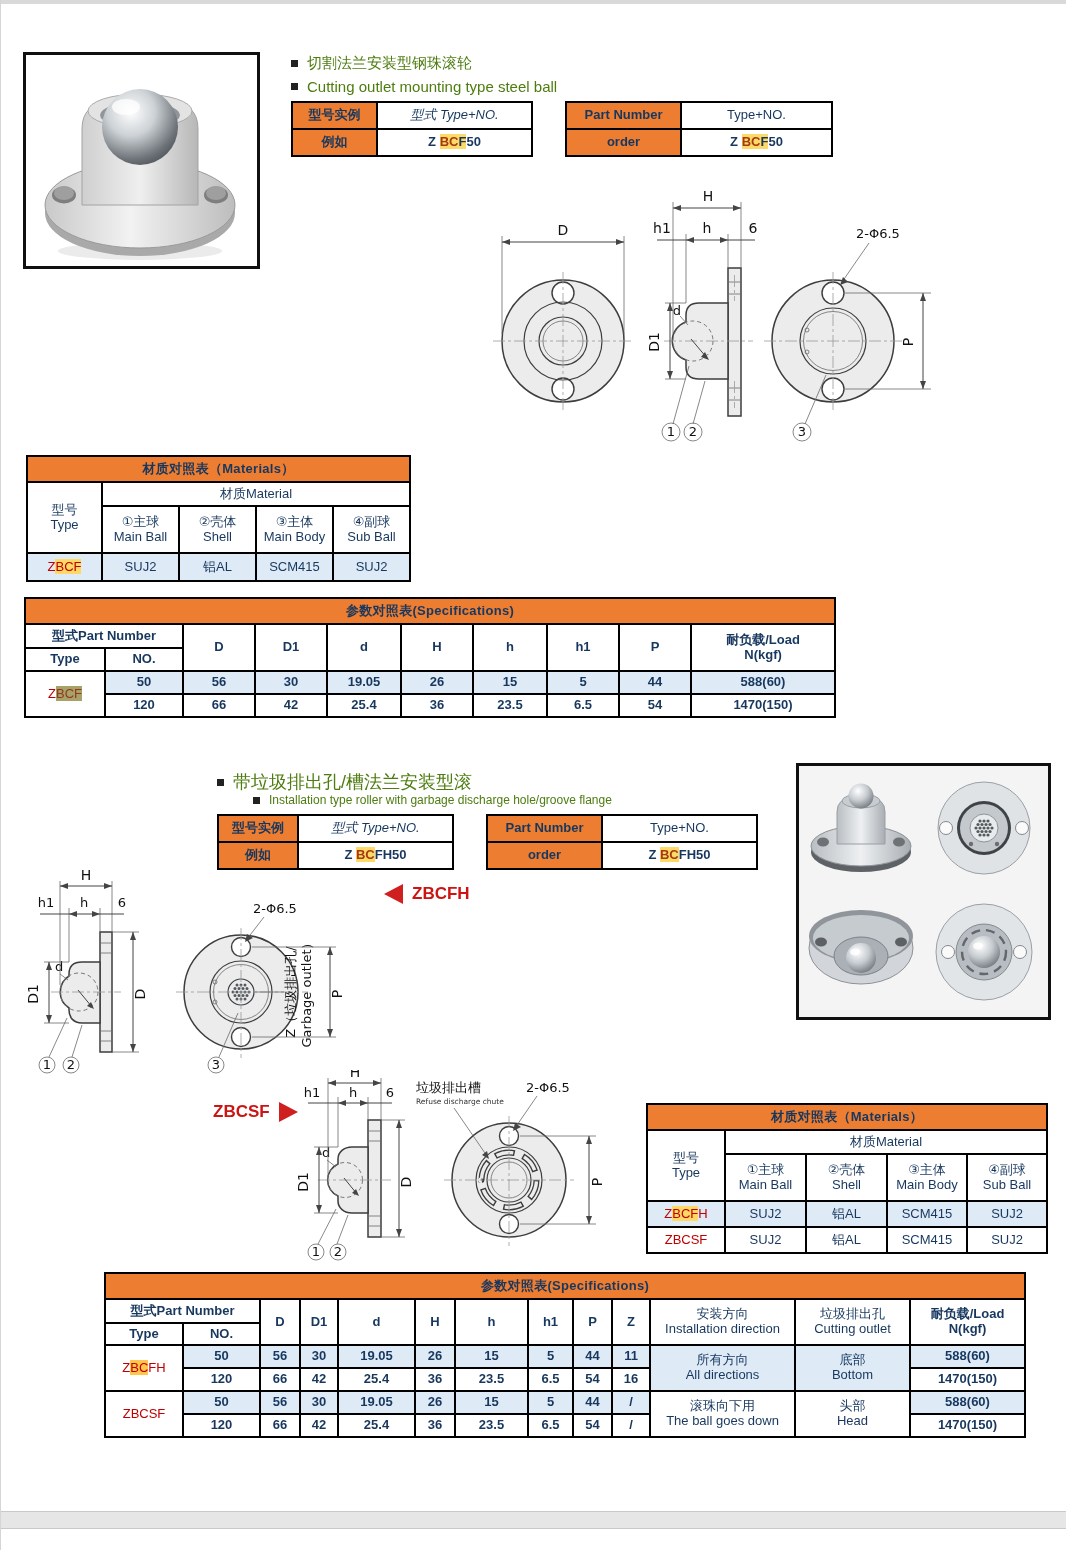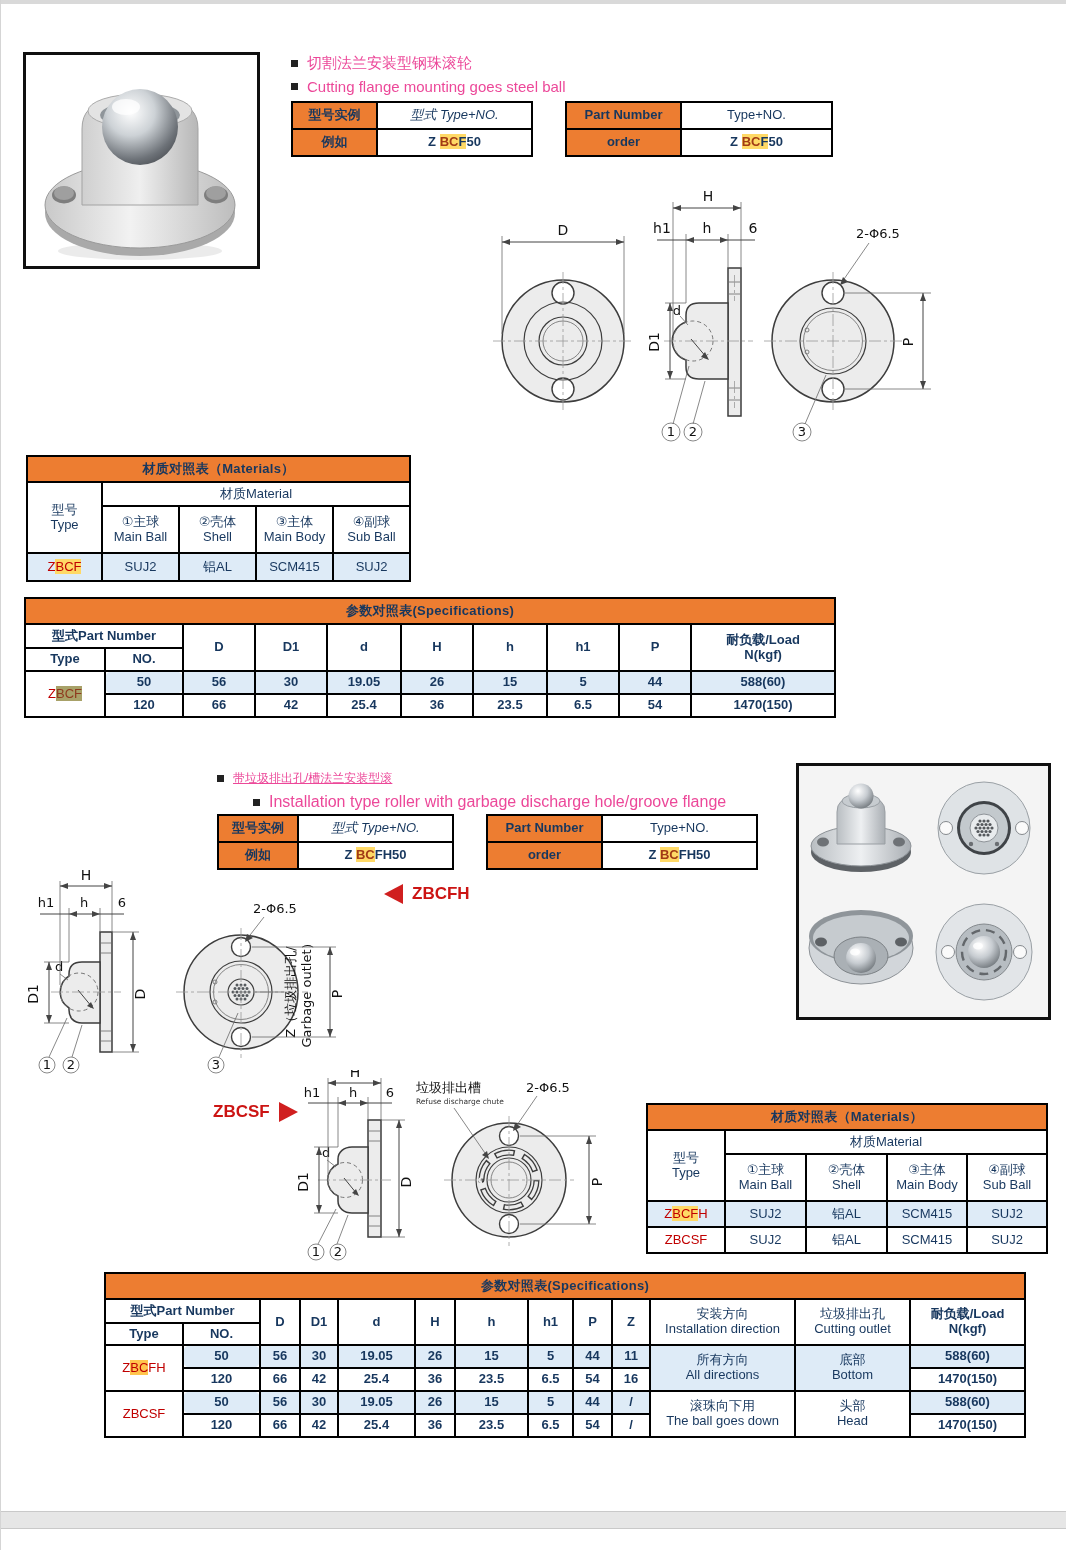--- a/index.html
+++ b/index.html
@@ -2,30 +2,30 @@
 <html><head>
 <meta charset="utf-8">
 <style>
   html,body{margin:0;padding:0;background:#ececec;font-family:"Liberation Sans","DejaVu Sans",sans-serif;}
   .page{position:relative;width:1066px;height:1550px;margin:0 auto;background:#fff;overflow:hidden;
         border-left:1px solid #d5d5d5;border-right:1px solid #d5d5d5;}
   .abs{position:absolute;}
   .strip-top{left:0;top:0;width:100%;height:4px;background:#d9d9d9;}
   .strip-bottom{left:0;top:1511px;width:100%;height:16px;background:#e6e6e6;border-top:1px solid #c9c9c9;border-bottom:1px solid #c9c9c9;}
 
-  .sec-title{display:flex;align-items:center;gap:9px;color:#ec4899;font-size:15px;}
+  .sec-title{display:flex;align-items:center;gap:9px;color:#4d7c0f;font-size:15px;}
   .bullet{width:7px;height:7px;background:#222;flex:0 0 auto;}
 
   table.doc{border-collapse:collapse;table-layout:fixed;background:#fff;}
   table.doc td{border:2px solid #000;text-align:center;vertical-align:middle;color:#17375E;
                font-size:13px;line-height:1.15;padding:0 2px;overflow:hidden;}
   td.t-title{background:#ED7D31;color:#fff;font-weight:bold;font-size:13.5px;letter-spacing:.3px;}
   td.lbl{background:#ED7D31;color:#fff;font-weight:bold;font-size:13.5px;}
   td.blue{background:#DEEBF7;}
-  .redtx{color:#C00000;font-weight:bold;border-radius:8px;}
+  .redtx{color:#C00000;font-weight:bold;}
   td.hdr{font-weight:bold;}
   td.dark{color:#1a1a1a;margin-left:28px;}
   td.val{font-weight:bold;}
   td.typecell{font-weight:normal;font-size:13.5px;}
   td.leftal{text-align:left;padding-left:9px;color:#1f1f1f;font-style:italic;}
 
   .pn-label{display:flex;align-items:center;gap:9px;color:#CC1413;font-weight:bold;font-size:17px;}
   .tri-l{width:0;height:0;border-top:10px solid transparent;border-bottom:10px solid transparent;border-right:19px solid #D01F1F;}
   .tri-r{width:0;height:0;border-top:10px solid transparent;border-bottom:10px solid transparent;border-left:19px solid #D01F1F;}
 
@@ -85,21 +85,21 @@
       <ellipse cx="100" cy="52" rx="14" ry="8" fill="#fff" opacity=".75"></ellipse>
     </svg>
   </div>
 
   <div class="abs sec-title" style="left:290px;top:54px;">
     <span class="bullet"></span>
     <span>切割法兰安装型钢珠滚轮</span>
   </div>
   <div class="abs sec-title" style="left:290px;top:78px;">
     <span class="bullet"></span>
-    <span>Cutting flange mounting goes steel ball</span>
+    <span>Cutting outlet mounting type steel ball</span>
   </div>
 
   <table class="doc abs" style="left:290px;top:101px;width:240px;">
     <colgroup>
         <col style="width:85px">
         <col style="width:155px">
       </colgroup>
     <tbody>
         <tr style="height:27px">
       <td class="lbl">型号实例</td>
@@ -323,25 +323,25 @@
       <td class="val">25.4</td>
       <td class="val">36</td>
       <td class="val">23.5</td>
       <td class="val">6.5</td>
       <td class="val">54</td>
       <td class="val">1470(150)</td>
     </tr>
   </tbody>
     </table>
 
-  <div class="abs sec-title" style="left:216px;top:770px;font-size:12px;text-decoration:underline;">
+  <div class="abs sec-title" style="left:216px;top:770px;font-size:18px;">
     <span class="bullet"></span>
     <span>带垃圾排出孔/槽法兰安装型滚</span>
   </div>
-  <div class="abs sec-title" style="left:216px;top:793px;font-size:16px;padding-left:36px;">
+  <div class="abs sec-title" style="left:216px;top:793px;font-size:12px;padding-left:36px;">
     <span class="bullet"></span>
     <span>Installation type roller with garbage discharge hole/groove flange</span>
   </div>
 
   <table class="doc abs" style="left:216px;top:814px;width:235px;">
     <colgroup>
         <col style="width:80px">
         <col style="width:155px">
       </colgroup>
     <tbody>

